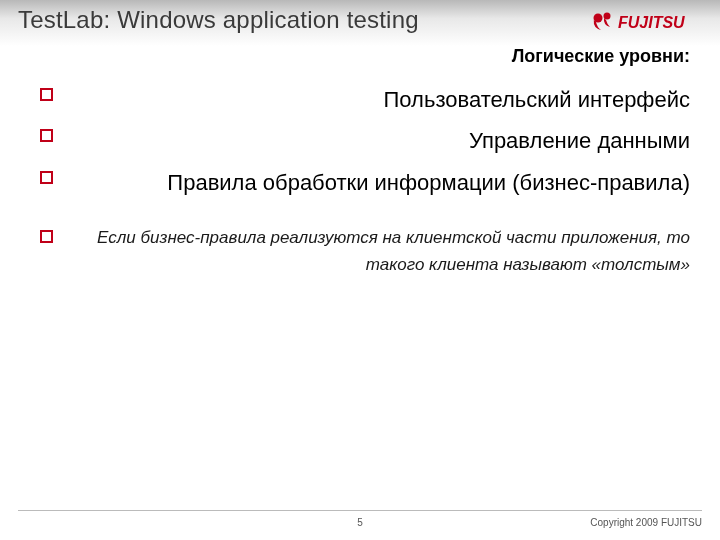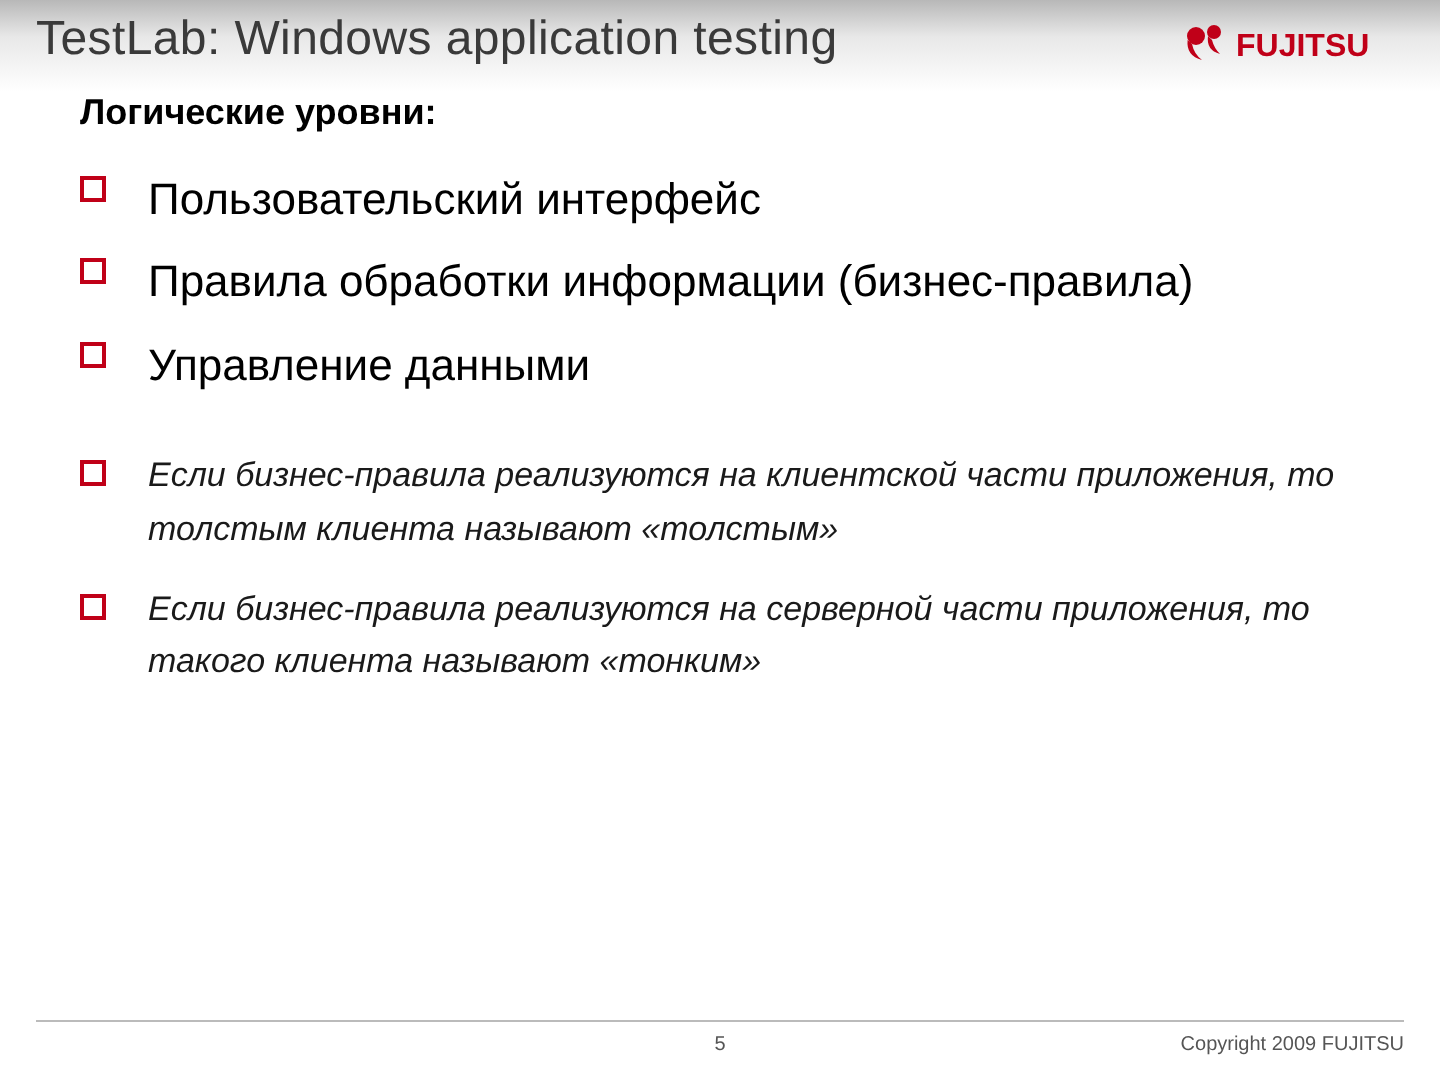--- a/index.html
+++ b/index.html
@@ -28,30 +28,32 @@
   .header-title {
     font-size: 24px;
     color: #3a3a3a;
     font-weight: 400;
     letter-spacing: 0.2px;
   }
   .logo {
     position: absolute;
     right: 18px;
     top: 10px;
+    font-style: italic;
   }
   .logo svg { display: block; }
   .section-title {
     color: #c00018;
     font-size: 26px;
     font-weight: 700;
     margin: 22px 0 18px 22px;
   }
   .body {
     margin: 0 30px 0 40px;
+    text-align: right;
   }
   .intro {
     font-size: 18px;
     font-weight: 700;
     margin-bottom: 14px;
   }
   ul.bullets {
     list-style: none;
     padding: 0;
     margin: 0 0 24px 0;
@@ -144,30 +146,27 @@
       </svg>
     </div>
   </div>
 
 
   <div class="body">
     <div class="intro">Логические уровни:</div>
 
     <ul class="bullets">
       <li>Пользовательский интерфейс</li>
+      <li>Управление данными</li>
       <li>Правила обработки информации (бизнес-правила)</li>
-      <li>Управление данными</li>
     </ul>
 
     <ul class="notes">
       <li>
-        <span>Если бизнес-правила реализуются на клиентской части приложения, то толстым клиента называют «</span><span class="u">толстым</span><span>»</span>
-      </li>
-      <li>
-        <span>Если бизнес-правила реализуются на серверной части приложения, то такого клиента называют «</span><span class="u">тонким</span><span>»</span>
+        <span>Если бизнес-правила реализуются на клиентской части приложения, то такого клиента называют «</span><span class="u">толстым</span><span>»</span>
       </li>
     </ul>
   </div>
 
   <div class="footer">
     <div class="footer-line"></div>
     <div class="footer-row">
       <span></span>
       <span class="page-num">5</span>
       <span>Copyright 2009 FUJITSU</span>

